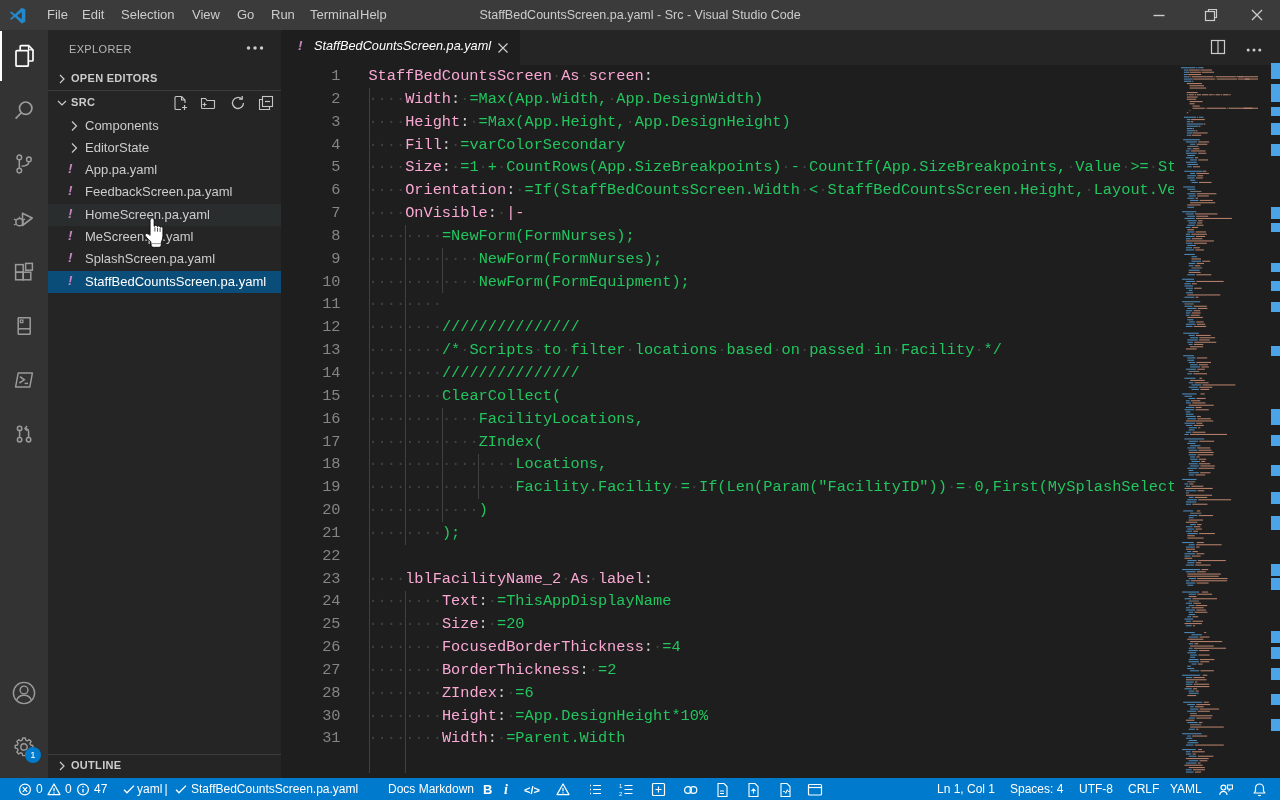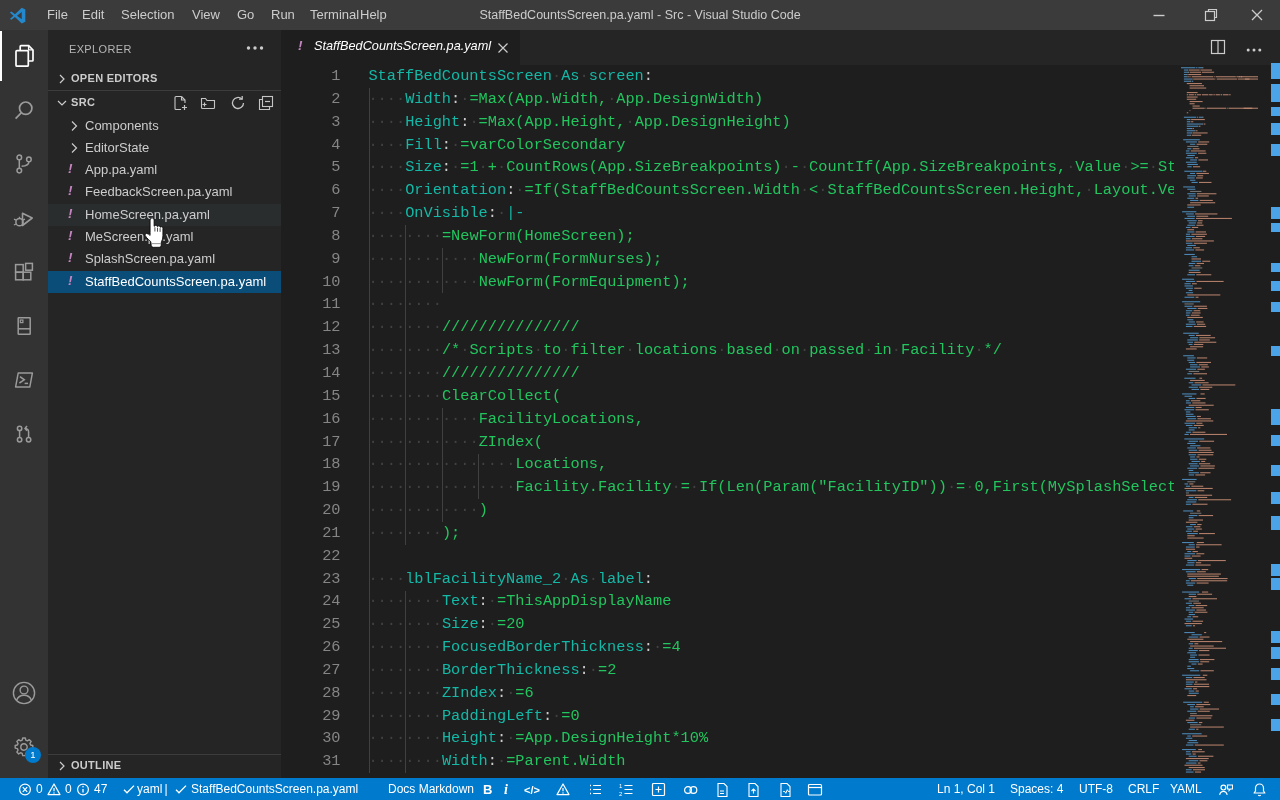--- a/index.html
+++ b/index.html
@@ -28,21 +28,21 @@
 #editor{position:absolute;left:281px;top:30px;width:999px;height:748px;background:#1e1e1e}
 #tabbar{position:absolute;left:0;top:0;width:999px;height:35px;background:#252526}
 #tab{position:absolute;left:0;top:0;width:239px;height:35px;background:#1e1e1e;color:#ffffff}
 #tab .yicon2{position:absolute;left:17px;top:8px;font-weight:bold;font-size:13.5px;color:#c586c0;font-style:italic}
 #tab .tlabel{position:absolute;left:33px;top:9px;font-size:12.7px;font-style:italic;white-space:nowrap}
 #tab .tclose{position:absolute;left:214px;top:9.5px;width:16px;height:16px;color:#cccccc}
 #codewrap{position:absolute;left:0;top:35px;width:893px;height:713px;overflow:hidden}
 .cl{position:relative;height:22.85px;white-space:pre;font-family:"Liberation Mono",monospace;font-size:15.3px;line-height:22.85px}
 .ln{position:absolute;left:0;width:59.5px;text-align:right;color:#858585}
 .ct{position:absolute;left:87.39999999999998px;top:0}
-.k{color:#14b8a6} .p{color:#cccccc} .s{color:#22c55e} .w{color:#414141;font-style:normal}
+.k{color:#f9a8d4} .p{color:#cccccc} .s{color:#22c55e} .w{color:#414141;font-style:normal}
 .ig{position:absolute;width:1px;background:#404040}
 .mm{position:absolute}
 .rm{position:absolute;left:1271px;width:8.6px;background:#4ba4e8}
 #statusbar{position:absolute;left:0;top:778px;width:1280px;height:22px;background:#007acc;color:#ffffff;font-size:12px}
 .sbi{position:absolute;top:0;height:22px;line-height:22px;white-space:nowrap}
 .svgi{position:absolute;top:4px}
 </style></head>
 <body>
 <div id="titlebar">
   <svg id="logo" width="17" height="17" viewBox="0 0 100 100">
@@ -230,42 +230,41 @@
       </svg>
   </div>
   <div id="codewrap">
 <div class="cl"><span class="ln">1</span><span class="ct"><span class="k">StaffBedCountsScreen</span><span class="w">·</span><span class="k">As</span><span class="w">·</span><span class="k">screen</span><span class="p">:</span></span></div>
 <div class="cl"><span class="ln">2</span><span class="ct"><span class="w">·</span><span class="w">·</span><span class="w">·</span><span class="w">·</span><span class="k">Width</span><span class="p">:</span><span class="w">·</span><span class="s">=Max(App.Width,</span><span class="w">·</span><span class="s">App.DesignWidth)</span></span></div>
 <div class="cl"><span class="ln">3</span><span class="ct"><span class="w">·</span><span class="w">·</span><span class="w">·</span><span class="w">·</span><span class="k">Height</span><span class="p">:</span><span class="w">·</span><span class="s">=Max(App.Height,</span><span class="w">·</span><span class="s">App.DesignHeight)</span></span></div>
 <div class="cl"><span class="ln">4</span><span class="ct"><span class="w">·</span><span class="w">·</span><span class="w">·</span><span class="w">·</span><span class="k">Fill</span><span class="p">:</span><span class="w">·</span><span class="s">=varColorSecondary</span></span></div>
 <div class="cl"><span class="ln">5</span><span class="ct"><span class="w">·</span><span class="w">·</span><span class="w">·</span><span class="w">·</span><span class="k">Size</span><span class="p">:</span><span class="w">·</span><span class="s">=1</span><span class="w">·</span><span class="s">+</span><span class="w">·</span><span class="s">CountRows(App.SizeBreakpoints)</span><span class="w">·</span><span class="s">-</span><span class="w">·</span><span class="s">CountIf(App.SizeBreakpoints,</span><span class="w">·</span><span class="s">Value</span><span class="w">·</span><span class="s">&gt;=</span><span class="w">·</span><span class="s">StaffBedCountsScreen.Size)</span></span></div>
 <div class="cl"><span class="ln">6</span><span class="ct"><span class="w">·</span><span class="w">·</span><span class="w">·</span><span class="w">·</span><span class="k">Orientation</span><span class="p">:</span><span class="w">·</span><span class="s">=If(StaffBedCountsScreen.Width</span><span class="w">·</span><span class="s">&lt;</span><span class="w">·</span><span class="s">StaffBedCountsScreen.Height,</span><span class="w">·</span><span class="s">Layout.Vertical,</span></span></div>
 <div class="cl"><span class="ln">7</span><span class="ct"><span class="w">·</span><span class="w">·</span><span class="w">·</span><span class="w">·</span><span class="k">OnVisible</span><span class="p">:</span><span class="w">·</span><span class="k">|-</span></span></div>
-<div class="cl"><span class="ln">8</span><span class="ct"><span class="w">·</span><span class="w">·</span><span class="w">·</span><span class="w">·</span><span class="w">·</span><span class="w">·</span><span class="w">·</span><span class="w">·</span><span class="s">=NewForm(HomeScreen);</span></span></div>
+<div class="cl"><span class="ln">8</span><span class="ct"><span class="w">·</span><span class="w">·</span><span class="w">·</span><span class="w">·</span><span class="w">·</span><span class="w">·</span><span class="w">·</span><span class="w">·</span><span class="s">=NewForm(FormNurses);</span></span></div>
 <div class="cl"><span class="ln">9</span><span class="ct"><span class="w">·</span><span class="w">·</span><span class="w">·</span><span class="w">·</span><span class="w">·</span><span class="w">·</span><span class="w">·</span><span class="w">·</span><span class="w">·</span><span class="w">·</span><span class="w">·</span><span class="w">·</span><span class="s">NewForm(FormNurses);</span></span></div>
 <div class="cl"><span class="ln">10</span><span class="ct"><span class="w">·</span><span class="w">·</span><span class="w">·</span><span class="w">·</span><span class="w">·</span><span class="w">·</span><span class="w">·</span><span class="w">·</span><span class="w">·</span><span class="w">·</span><span class="w">·</span><span class="w">·</span><span class="s">NewForm(FormEquipment);</span></span></div>
 <div class="cl"><span class="ln">11</span><span class="ct"><span class="w">·</span><span class="w">·</span><span class="w">·</span><span class="w">·</span><span class="w">·</span><span class="w">·</span><span class="w">·</span><span class="w">·</span></span></div>
 <div class="cl"><span class="ln">12</span><span class="ct"><span class="w">·</span><span class="w">·</span><span class="w">·</span><span class="w">·</span><span class="w">·</span><span class="w">·</span><span class="w">·</span><span class="w">·</span><span class="s">///////////////</span></span></div>
 <div class="cl"><span class="ln">13</span><span class="ct"><span class="w">·</span><span class="w">·</span><span class="w">·</span><span class="w">·</span><span class="w">·</span><span class="w">·</span><span class="w">·</span><span class="w">·</span><span class="s">/*</span><span class="w">·</span><span class="s">Scripts</span><span class="w">·</span><span class="s">to</span><span class="w">·</span><span class="s">filter</span><span class="w">·</span><span class="s">locations</span><span class="w">·</span><span class="s">based</span><span class="w">·</span><span class="s">on</span><span class="w">·</span><span class="s">passed</span><span class="w">·</span><span class="s">in</span><span class="w">·</span><span class="s">Facility</span><span class="w">·</span><span class="s">*/</span></span></div>
 <div class="cl"><span class="ln">14</span><span class="ct"><span class="w">·</span><span class="w">·</span><span class="w">·</span><span class="w">·</span><span class="w">·</span><span class="w">·</span><span class="w">·</span><span class="w">·</span><span class="s">///////////////</span></span></div>
 <div class="cl"><span class="ln">15</span><span class="ct"><span class="w">·</span><span class="w">·</span><span class="w">·</span><span class="w">·</span><span class="w">·</span><span class="w">·</span><span class="w">·</span><span class="w">·</span><span class="s">ClearCollect(</span></span></div>
 <div class="cl"><span class="ln">16</span><span class="ct"><span class="w">·</span><span class="w">·</span><span class="w">·</span><span class="w">·</span><span class="w">·</span><span class="w">·</span><span class="w">·</span><span class="w">·</span><span class="w">·</span><span class="w">·</span><span class="w">·</span><span class="w">·</span><span class="s">FacilityLocations,</span></span></div>
 <div class="cl"><span class="ln">17</span><span class="ct"><span class="w">·</span><span class="w">·</span><span class="w">·</span><span class="w">·</span><span class="w">·</span><span class="w">·</span><span class="w">·</span><span class="w">·</span><span class="w">·</span><span class="w">·</span><span class="w">·</span><span class="w">·</span><span class="s">ZIndex(</span></span></div>
 <div class="cl"><span class="ln">18</span><span class="ct"><span class="w">·</span><span class="w">·</span><span class="w">·</span><span class="w">·</span><span class="w">·</span><span class="w">·</span><span class="w">·</span><span class="w">·</span><span class="w">·</span><span class="w">·</span><span class="w">·</span><span class="w">·</span><span class="w">·</span><span class="w">·</span><span class="w">·</span><span class="w">·</span><span class="s">Locations,</span></span></div>
 <div class="cl"><span class="ln">19</span><span class="ct"><span class="w">·</span><span class="w">·</span><span class="w">·</span><span class="w">·</span><span class="w">·</span><span class="w">·</span><span class="w">·</span><span class="w">·</span><span class="w">·</span><span class="w">·</span><span class="w">·</span><span class="w">·</span><span class="w">·</span><span class="w">·</span><span class="w">·</span><span class="w">·</span><span class="s">Facility.Facility</span><span class="w">·</span><span class="s">=</span><span class="w">·</span><span class="s">If(Len(Param("FacilityID"))</span><span class="w">·</span><span class="s">=</span><span class="w">·</span><span class="s">0,First(MySplashSelected).Result,</span></span></div>
 <div class="cl"><span class="ln">20</span><span class="ct"><span class="w">·</span><span class="w">·</span><span class="w">·</span><span class="w">·</span><span class="w">·</span><span class="w">·</span><span class="w">·</span><span class="w">·</span><span class="w">·</span><span class="w">·</span><span class="w">·</span><span class="w">·</span><span class="s">)</span></span></div>
 <div class="cl"><span class="ln">21</span><span class="ct"><span class="w">·</span><span class="w">·</span><span class="w">·</span><span class="w">·</span><span class="w">·</span><span class="w">·</span><span class="w">·</span><span class="w">·</span><span class="s">);</span></span></div>
 <div class="cl"><span class="ln">22</span><span class="ct"></span></div>
 <div class="cl"><span class="ln">23</span><span class="ct"><span class="w">·</span><span class="w">·</span><span class="w">·</span><span class="w">·</span><span class="k">lblFacilityName_2</span><span class="w">·</span><span class="k">As</span><span class="w">·</span><span class="k">label</span><span class="p">:</span></span></div>
 <div class="cl"><span class="ln">24</span><span class="ct"><span class="w">·</span><span class="w">·</span><span class="w">·</span><span class="w">·</span><span class="w">·</span><span class="w">·</span><span class="w">·</span><span class="w">·</span><span class="k">Text</span><span class="p">:</span><span class="w">·</span><span class="s">=ThisAppDisplayName</span></span></div>
 <div class="cl"><span class="ln">25</span><span class="ct"><span class="w">·</span><span class="w">·</span><span class="w">·</span><span class="w">·</span><span class="w">·</span><span class="w">·</span><span class="w">·</span><span class="w">·</span><span class="k">Size</span><span class="p">:</span><span class="w">·</span><span class="s">=20</span></span></div>
 <div class="cl"><span class="ln">26</span><span class="ct"><span class="w">·</span><span class="w">·</span><span class="w">·</span><span class="w">·</span><span class="w">·</span><span class="w">·</span><span class="w">·</span><span class="w">·</span><span class="k">FocusedBorderThickness</span><span class="p">:</span><span class="w">·</span><span class="s">=4</span></span></div>
 <div class="cl"><span class="ln">27</span><span class="ct"><span class="w">·</span><span class="w">·</span><span class="w">·</span><span class="w">·</span><span class="w">·</span><span class="w">·</span><span class="w">·</span><span class="w">·</span><span class="k">BorderThickness</span><span class="p">:</span><span class="w">·</span><span class="s">=2</span></span></div>
 <div class="cl"><span class="ln">28</span><span class="ct"><span class="w">·</span><span class="w">·</span><span class="w">·</span><span class="w">·</span><span class="w">·</span><span class="w">·</span><span class="w">·</span><span class="w">·</span><span class="k">ZIndex</span><span class="p">:</span><span class="w">·</span><span class="s">=6</span></span></div>
-<div class="cl"><span class="ln">29</span><span class="ct"><span class="w">·</span><span class="w">·</span><span class="w">·</span><span class="w">·</span><span class="w">·</span><span class="w">·</span><span class="w">·</span><span class="w">·</span><span class="k">PaddingLeft</span><span class="p">:</span><span class="w">·</span><span class="s">=0</span></span></div>
 <div class="cl"><span class="ln">30</span><span class="ct"><span class="w">·</span><span class="w">·</span><span class="w">·</span><span class="w">·</span><span class="w">·</span><span class="w">·</span><span class="w">·</span><span class="w">·</span><span class="k">Height</span><span class="p">:</span><span class="w">·</span><span class="s">=App.DesignHeight*10%</span></span></div>
 <div class="cl"><span class="ln">31</span><span class="ct"><span class="w">·</span><span class="w">·</span><span class="w">·</span><span class="w">·</span><span class="w">·</span><span class="w">·</span><span class="w">·</span><span class="w">·</span><span class="k">Width</span><span class="p">:</span><span class="w">·</span><span class="s">=Parent.Width</span></span></div>
   </div>
 </div>
 <div class="ig" style="left:369.0px;top:87.8px;height:685.5px"></div>
 <div class="ig" style="left:405.4px;top:225.0px;height:319.9px"></div>
 <div class="ig" style="left:405.4px;top:590.6px;height:182.8px"></div>
 <div class="ig" style="left:441.9px;top:247.8px;height:45.7px"></div>
 <div class="ig" style="left:441.9px;top:407.8px;height:114.2px"></div>
 <div class="ig" style="left:478.3px;top:453.5px;height:45.7px"></div>

